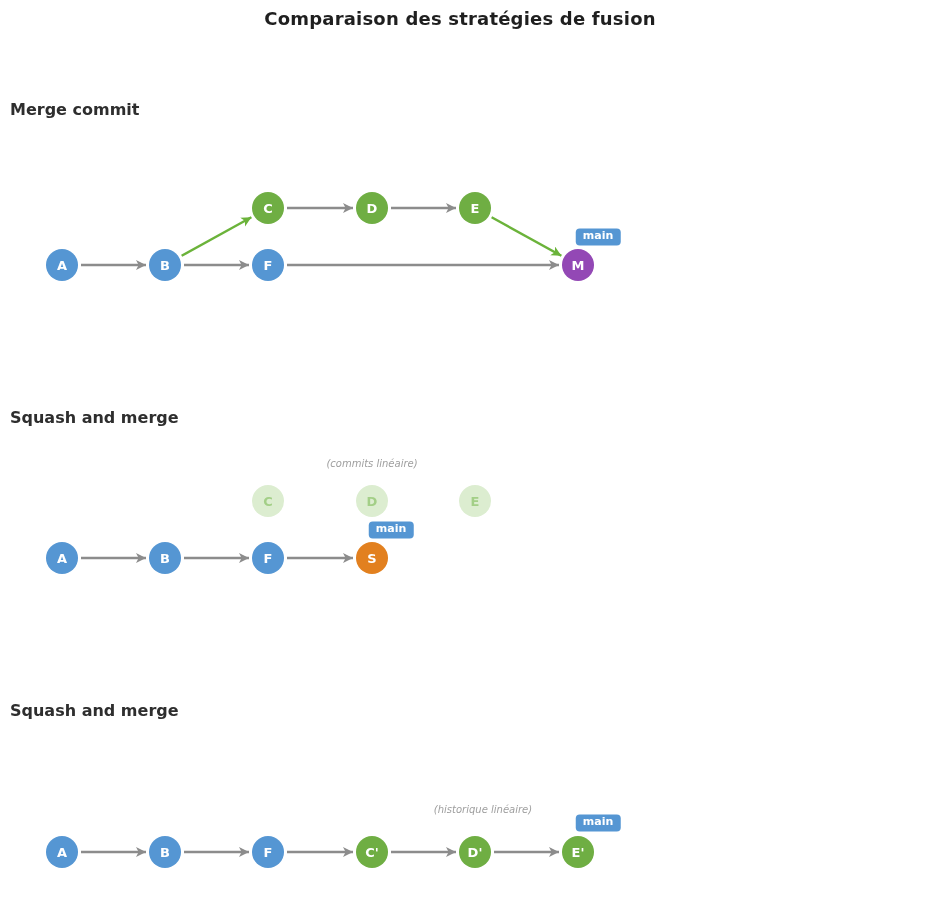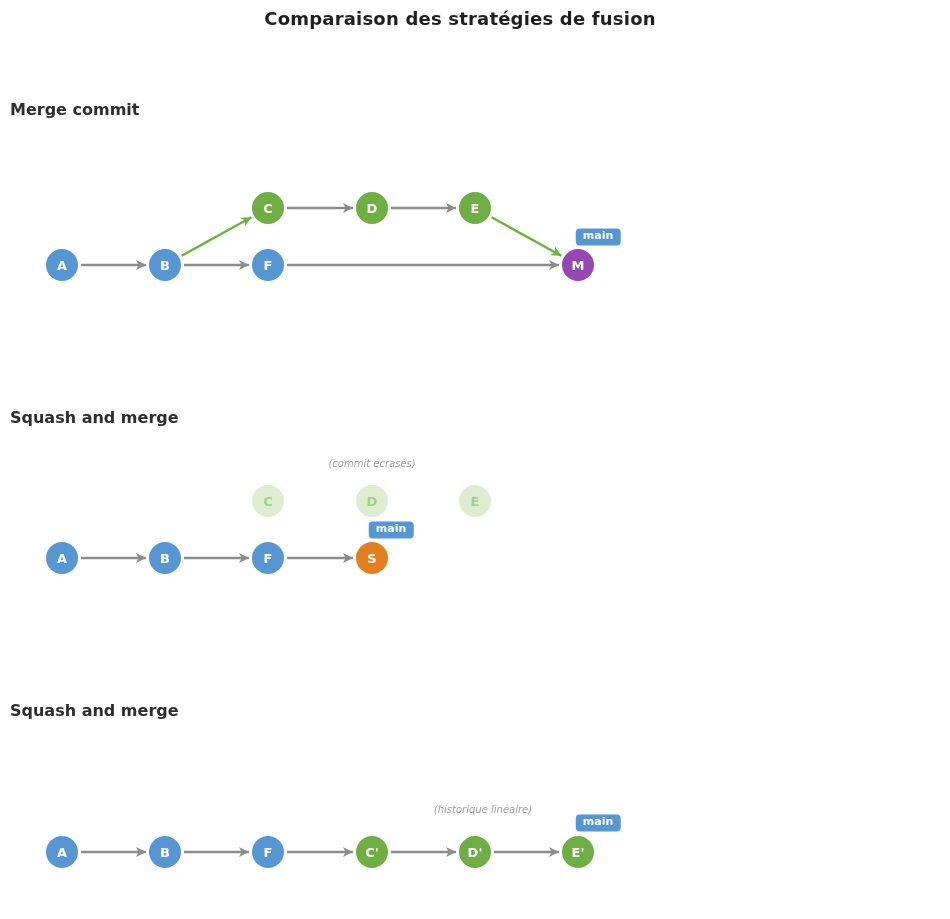--- a/index.html
+++ b/index.html
@@ -120,21 +120,21 @@
     <div class="commit-node" style="left: 475px; top: 208px; background: rgb(111, 174, 67); color: rgb(255, 255, 255);">E</div>
     <div class="branch-badge" style="left: 578px; top: 237px; background: rgb(85, 150, 211); color: rgb(255, 255, 255);">main</div>
     <div class="commit-node" style="left: 268px; top: 501px; background: rgb(220, 237, 208); color: rgb(163, 207, 135);">C</div>
     <div class="commit-node" style="left: 372px; top: 501px; background: rgb(220, 237, 208); color: rgb(163, 207, 135);">D</div>
     <div class="commit-node" style="left: 475px; top: 501px; background: rgb(220, 237, 208); color: rgb(163, 207, 135);">E</div>
     <div class="commit-node" style="left: 62px; top: 558px; background: rgb(85, 150, 211); color: rgb(255, 255, 255);">A</div>
     <div class="commit-node" style="left: 165px; top: 558px; background: rgb(85, 150, 211); color: rgb(255, 255, 255);">B</div>
     <div class="commit-node" style="left: 268px; top: 558px; background: rgb(85, 150, 211); color: rgb(255, 255, 255);">F</div>
     <div class="commit-node" style="left: 372px; top: 558px; background: rgb(226, 128, 31); color: rgb(255, 255, 255);">S</div>
     <div class="branch-badge" style="left: 371px; top: 530px; background: rgb(85, 150, 211); color: rgb(255, 255, 255);">main</div>
-    <div class="diagram-annotation" style="left: 372px; top: 463px; color: rgb(158, 158, 158);">(commit écrasés)</div>
+    <div class="diagram-annotation" style="left: 372px; top: 463px; color: rgb(158, 158, 158);">(commits linéaire)</div>
     <div class="commit-node" style="left: 62px; top: 852px; background: rgb(85, 150, 211); color: rgb(255, 255, 255);">A</div>
     <div class="commit-node" style="left: 165px; top: 852px; background: rgb(85, 150, 211); color: rgb(255, 255, 255);">B</div>
     <div class="commit-node" style="left: 268px; top: 852px; background: rgb(85, 150, 211); color: rgb(255, 255, 255);">F</div>
     <div class="commit-node" style="left: 372px; top: 852px; background: rgb(111, 174, 67); color: rgb(255, 255, 255);">C'</div>
     <div class="commit-node" style="left: 475px; top: 852px; background: rgb(111, 174, 67); color: rgb(255, 255, 255);">D'</div>
     <div class="commit-node" style="left: 578px; top: 852px; background: rgb(111, 174, 67); color: rgb(255, 255, 255);">E'</div>
     <div class="branch-badge" style="left: 578px; top: 823px; background: rgb(85, 150, 211); color: rgb(255, 255, 255);">main</div>
     <div class="diagram-annotation" style="left: 475px; top: 809px; color: rgb(158, 158, 158); margin-left: 8px;">(historique linéaire)</div>
   </div>
 

